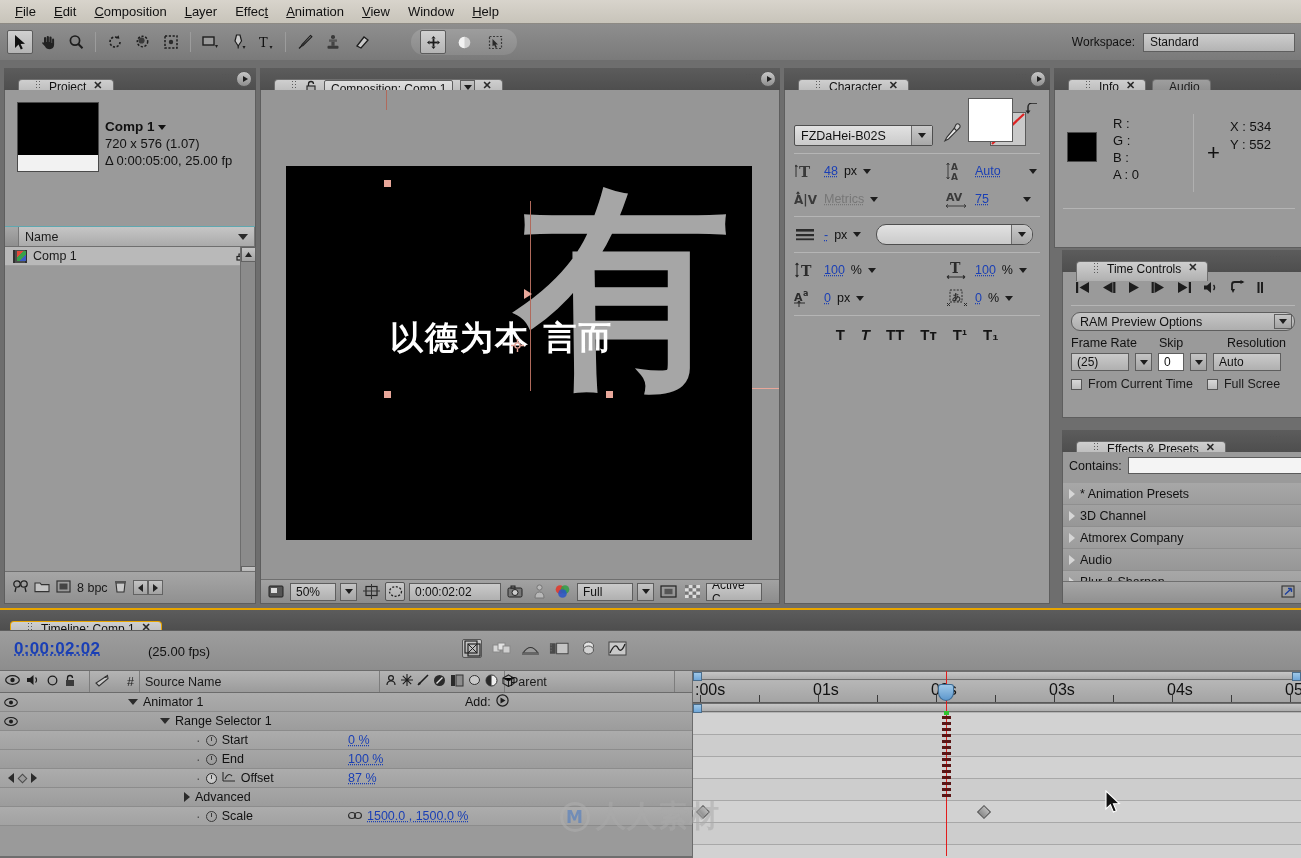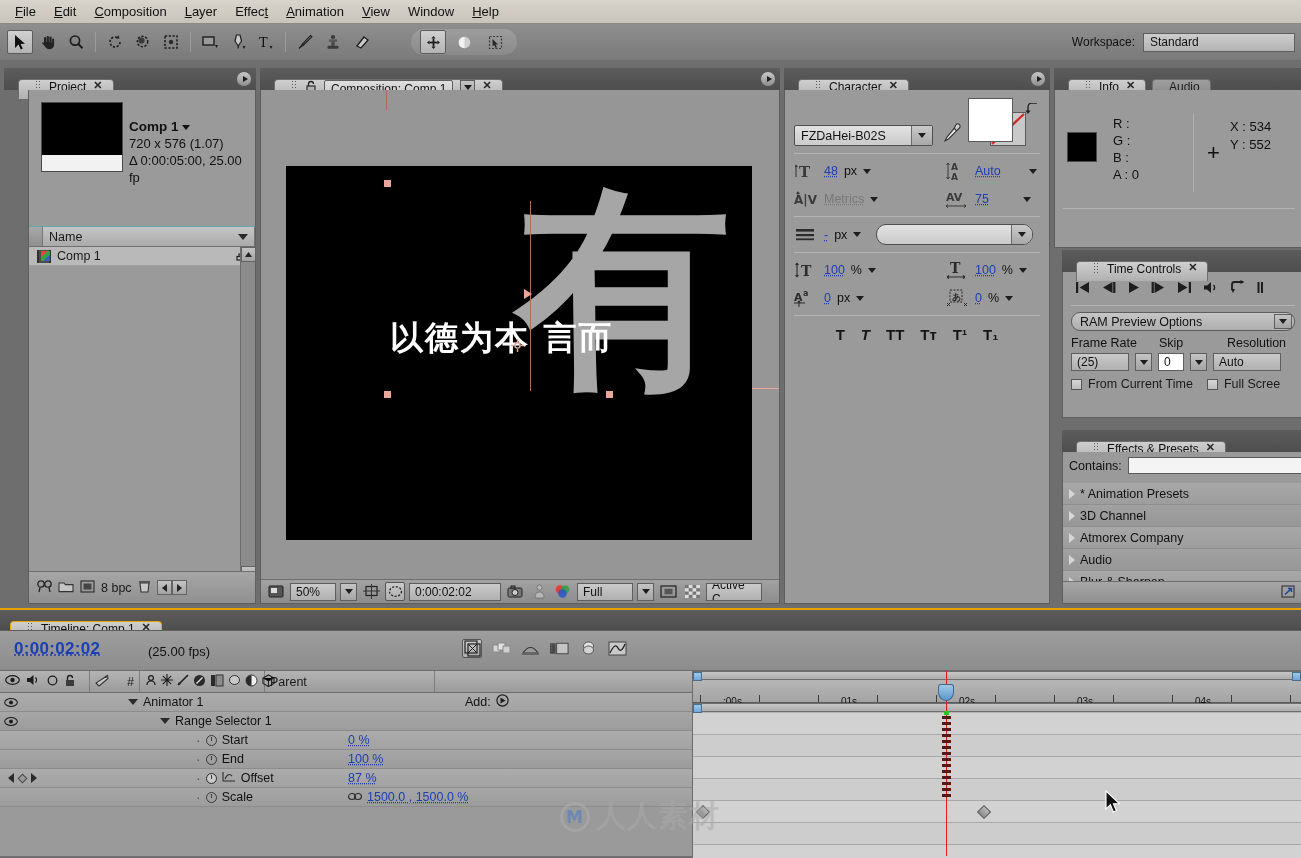--- a/index.html
+++ b/index.html
@@ -103,21 +103,21 @@
     width:152px; height:19px;
     background:linear-gradient(#cdcdcd,#b3b3b3);
     border:1px solid #5e5e5e;
     display:flex; align-items:center; padding-left:6px;
     font-size:12px; color:#111;
   }
 
   
   #project { position:absolute; left:4px; top:68px; width:252px; height:536px; }
   #project .body { height:514px; border:1px solid #5e5e5e; border-top:none;
-                   position:relative;margin-left:24px; }
+                   position:relative; }
   .proj-thumb {
     position:absolute; left:12px; top:12px; width:82px; height:70px;
     background:#000; border:1px solid #4a4a4a;
   }
   .proj-thumb .strip { position:absolute; left:0; bottom:0; width:100%;
                        height:16px; background:#f2f2f2; }
   .proj-info { position:absolute; left:100px; top:28px; line-height:17px;
                font-size:13px; color:#111; }
   .proj-info .title { font-weight:bold; font-size:13.5px; }
   .caret-d { display:inline-block; width:0;height:0; margin-left:3px;
@@ -362,21 +362,21 @@
                border-radius:50%; position:relative; }
   .stopwatch.on { border-color:#2a2a2a; background:#c9c9c9; }
   .stopwatch::after { content:""; position:absolute; left:4px; top:1.5px;
                       width:1.6px; height:4px; background:#3a3a3a; }
   #tl-graph { position:absolute; left:692px; top:40px; right:0; bottom:0;
               background:#b4b4b4; border-left:1px solid #6c6c6c; }
   #tl-ruler { position:relative; height:22px;
               background:linear-gradient(#b6b6b6,#a4a4a4);
               border-bottom:1px solid #5a5a5a; }
   .rtick { position:absolute; bottom:0; width:1px; height:7px; background:#3b3b3b; }
-  .rlabel { position:absolute; top:15px; font-size:10px; color:#111;margin-left:28px; }
+  .rlabel { position:absolute; top:0; font-size:16px; color:#111; }
   #tl-workbar-t, #tl-workbar-b {
     position:absolute; left:0; right:0; height:9px;
     background:linear-gradient(#c6c6c6,#adadad);
     border-top:1px solid #6e6e6e; border-bottom:1px solid #6e6e6e;
   }
   .wb-handle { position:absolute; top:0; width:9px; height:9px;
                background:linear-gradient(#9fc8e8,#6fa6d8);
                border:1px solid #4a6d8c; }
   #tl-grid { position:absolute; left:0; right:0; top:42px; bottom:0; }
   .grow { height:22px; border-bottom:1px solid #a8a8a8;
@@ -1147,20 +1147,23 @@
                 <rect x="2" y="6" width="8" height="6" fill="#3a3a3a"></rect>
               </svg></span>
         </div>
         <div class="col-seg" style="width:50px;justify-content:space-between">
           <span><svg width="14" height="13" viewBox="0 0 14 13">
                 <path d="M12.5 1.5 L13 4.5 L4 12 L1 9 Z" fill="#c9c9c9" stroke="#333" stroke-width="1.1"></path>
                 <circle cx="10.8" cy="3" r="1.1" fill="#333"></circle>
               </svg></span>
           <span>#</span>
         </div>
+        <div class="col-seg" style="width:240px">
+          <span>Source Name</span>
+        </div>
         <div class="col-seg" style="width:125px;gap:4px">
           <span><svg width="12" height="12" viewBox="0 0 12 12">
                 <circle cx="6" cy="4" r="2.4" fill="none" stroke="#1d1d1d" stroke-width="1.2"></circle>
                 <path d="M2 11 q0-4 4-4 t4 4" fill="none" stroke="#1d1d1d" stroke-width="1.2"></path>
               </svg></span>
           <span><svg width="12" height="12" viewBox="0 0 12 12">
                 <path d="M6 0 V12 M0 6 H12 M1.8 1.8 L10.2 10.2 M10.2 1.8 L1.8 10.2" stroke="#1d1d1d" stroke-width="1.1"></path>
               </svg></span>
           <span><svg width="12" height="12" viewBox="0 0 12 12">
                 <path d="M1 11 L11 1" stroke="#1d1d1d" stroke-width="1.6"></path>
@@ -1253,20 +1256,26 @@
             <span style="color:#555;font-size:14px;line-height:1">·</span>
             <span class="stopwatch on"></span>
             <span><svg width="14" height="11" viewBox="0 0 14 11">
                   <path d="M1 10 V1 M1 10 H13 M3 8 q3-7 7-3" stroke="#2b2b2b" stroke-width="1.1" fill="none"></path>
                 </svg></span>
             <span>Offset</span>
           </span>
           <span class="tl-val">87 %</span>
         </div>
 
+        <div class="tl-row">
+          <span class="tl-name" style="left:184px">
+            <span class="twirl-r"></span>
+            <span>Advanced</span>
+          </span>
+        </div>
 
         <div class="tl-row">
           <span class="tl-name" style="left:196px">
             <span style="color:#555;font-size:14px;line-height:1">·</span>
             <span class="stopwatch"></span>
             <span>Scale</span>
           </span>
           <span class="tl-val" style="display:flex;align-items:center;gap:5px">
             <span><svg width="14" height="9" viewBox="0 0 14 9">
                   <ellipse cx="4" cy="4.5" rx="3.4" ry="3" fill="none" stroke="#2b2b2b" stroke-width="1.2"></ellipse>

